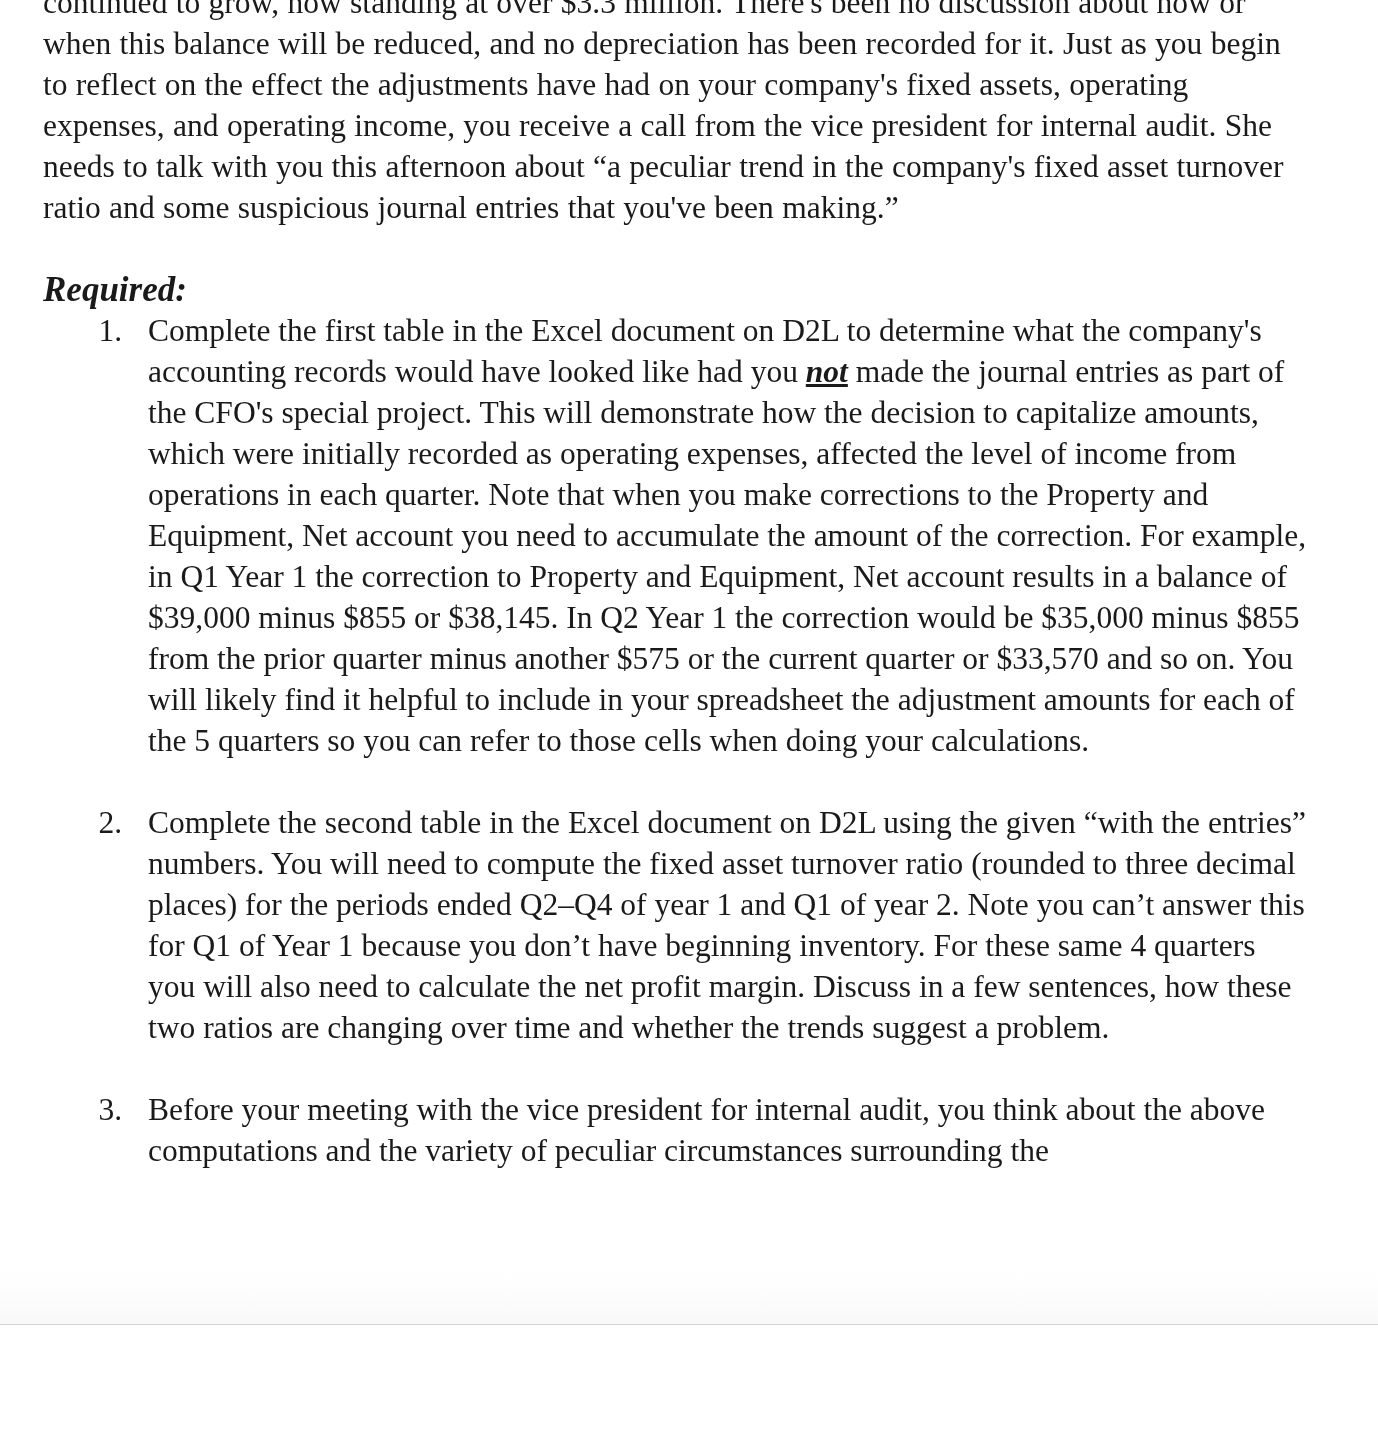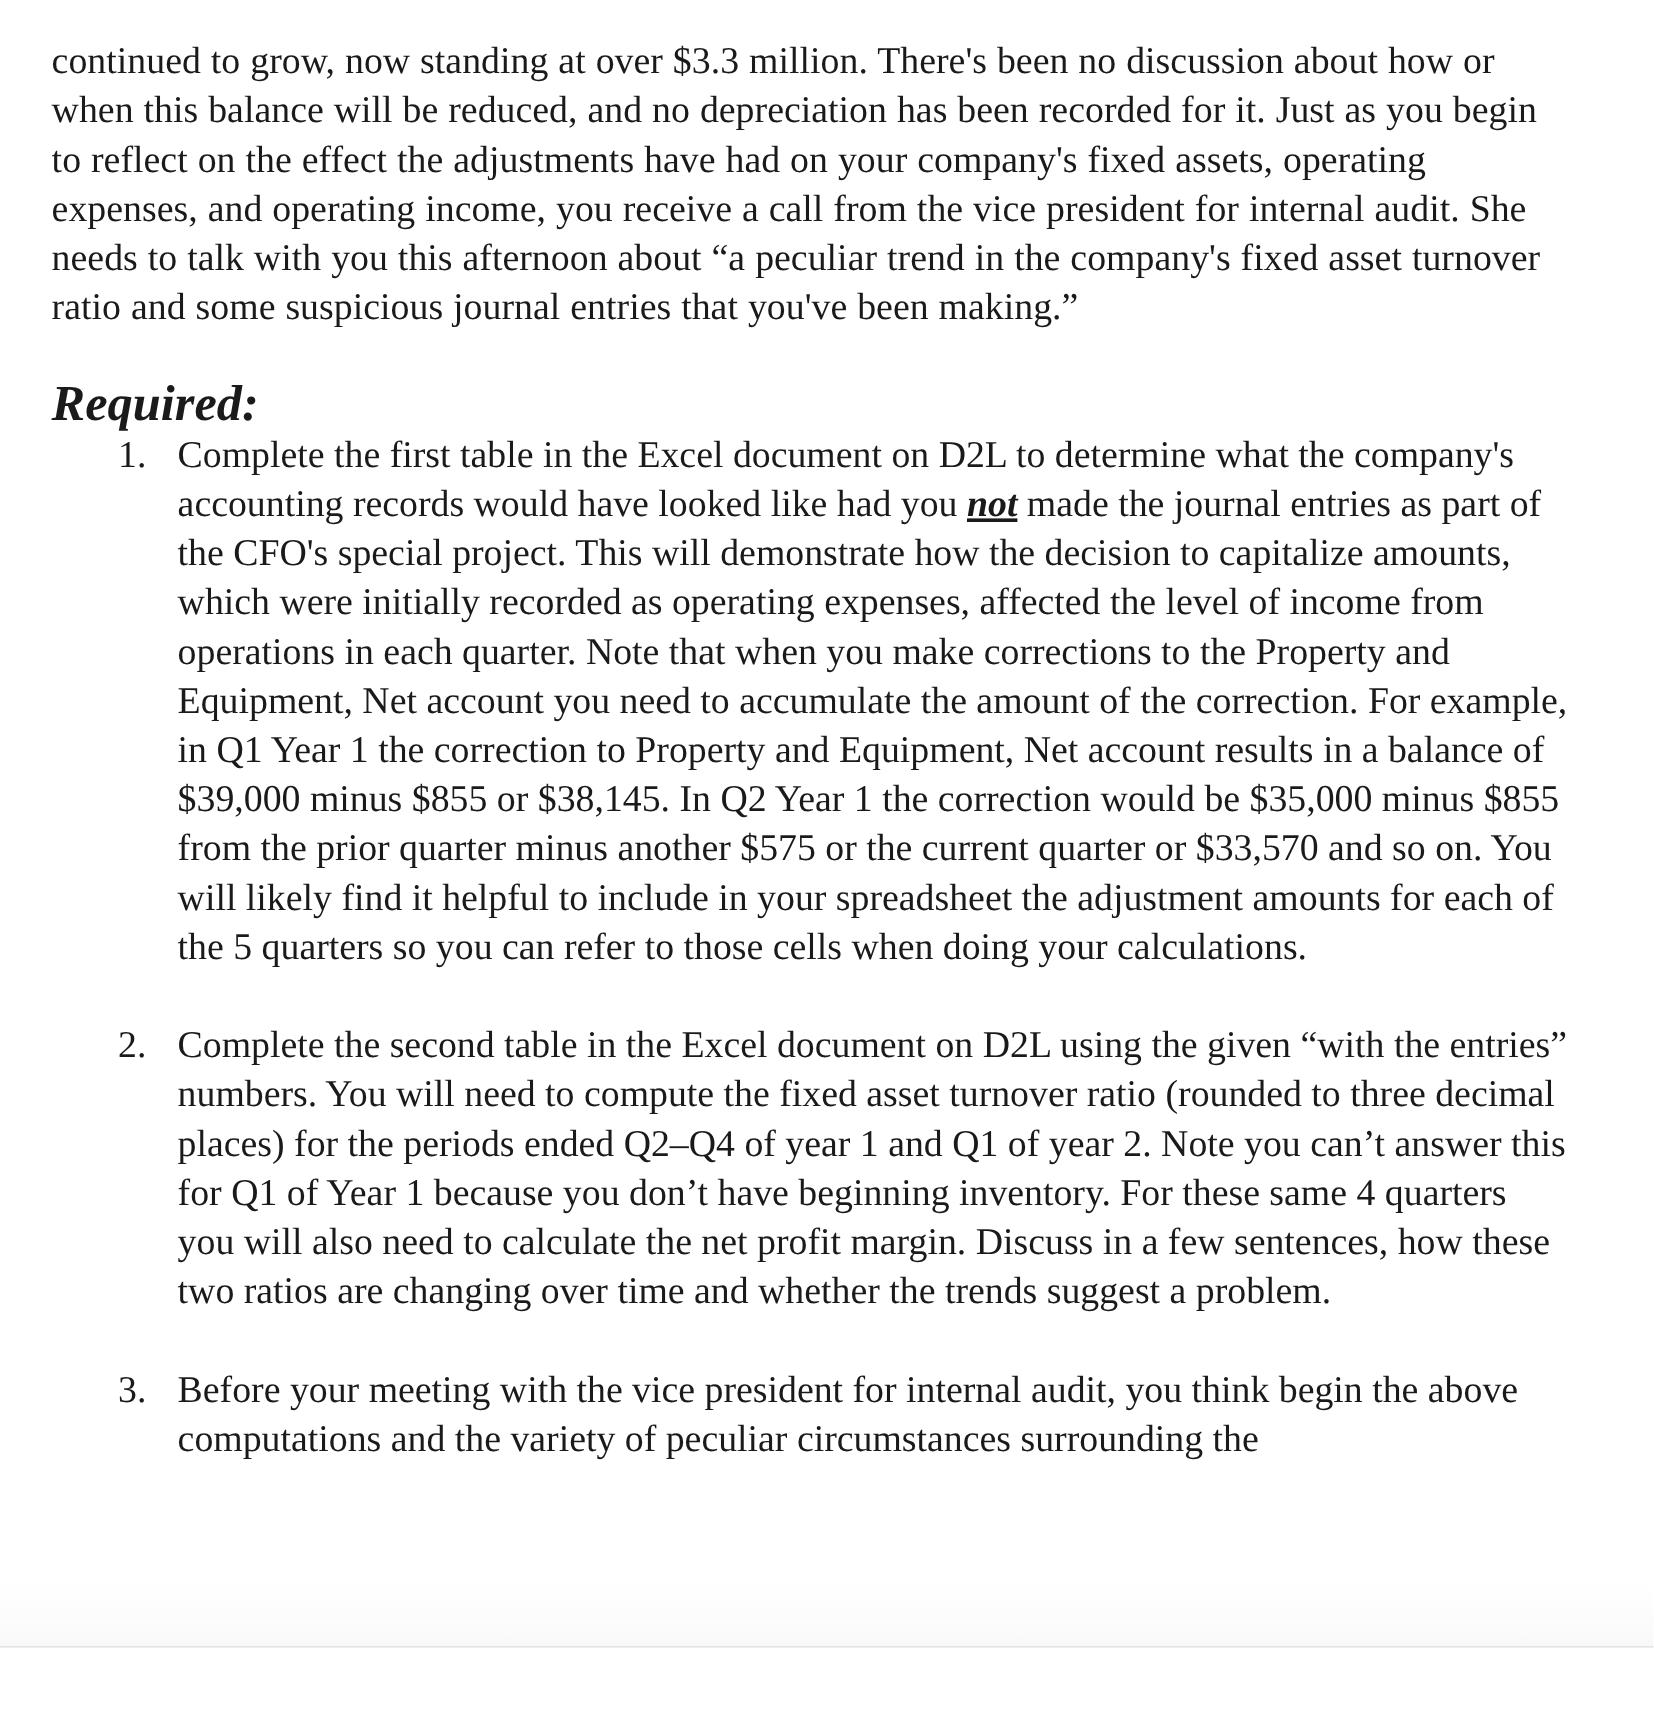--- a/index.html
+++ b/index.html
@@ -15,21 +15,20 @@
     color: #1a1a1a;
     -webkit-font-smoothing: antialiased;
   }
 
   #page {
     position: relative;
     width: 1378px;
     height: 1333px;
     background: #ffffff;
     box-sizing: border-box;
-    margin-top: 48px;
   }
 
   
   .doc-body {
     position: absolute;
     left: 0;
     top: -18px;           
     width: 1378px;
   }
 
@@ -39,21 +38,21 @@
     font-size: 31.5px;
     line-height: 41px;
     text-align: left;
     letter-spacing: 0.02px;
     word-spacing: 0.4px;
   }
 
   .required-heading {
     margin: 0;
     padding: 0 102px 0 43px;
-    font-size: 42px;
+    font-size: 35px;
     line-height: 41px;
     font-weight: bold;
     font-style: italic;
   }
 
   .spacer-line {
     height: 41px;
   }
 
   .olist {
@@ -138,21 +137,21 @@
         <span>Complete the first table in the Excel document on D2L to determine what the company's accounting records would have looked like had you </span><span class="bi">not</span><span> made the journal entries as part of the CFO's special project. This will demonstrate how the decision to capitalize amounts, which were initially recorded as operating expenses, affected the level of income from operations in each quarter.  Note that when you make corrections to the Property and Equipment, Net account you need to accumulate the amount of the correction.  For example, in Q1 Year 1 the correction to Property and Equipment, Net account results in a balance of $39,000 minus $855 or $38,145.  In Q2 Year 1 the correction would be $35,000 minus $855 from the prior quarter minus another $575 or the current quarter or $33,570 and so on.  You will likely find it helpful to include in your spreadsheet the adjustment amounts for each of the 5 quarters so you can refer to those cells when doing your calculations.</span>
       </li>
 
       <li class="olist-item">
         <span class="olist-marker">2.</span>
         <span>Complete the second table in the Excel document on D2L using the given “with the entries” numbers.  You will need to compute the fixed asset turnover ratio (rounded to three decimal places) for the periods ended Q2–Q4 of year 1 and Q1 of year 2. Note you can’t answer this for Q1 of Year 1 because you don’t have beginning inventory.  For these same 4 quarters you will also need to calculate the net profit margin.  Discuss in a few sentences, how these two ratios are changing over time and whether the trends suggest a problem.</span>
       </li>
 
       <li class="olist-item">
         <span class="olist-marker">3.</span>
-        <span>Before your meeting with the vice president for internal audit, you think begin the above computations and the variety of peculiar circumstances surrounding the</span>
+        <span>Before your meeting with the vice president for internal audit, you think about the above computations and the variety of peculiar circumstances surrounding the</span>
       </li>
 
     </ol>
 
   </div>
 
   <div class="page-bottom-fade"></div>
   <div class="page-bottom-rule"></div>
   <div class="page-bottom-strip"></div>
 

